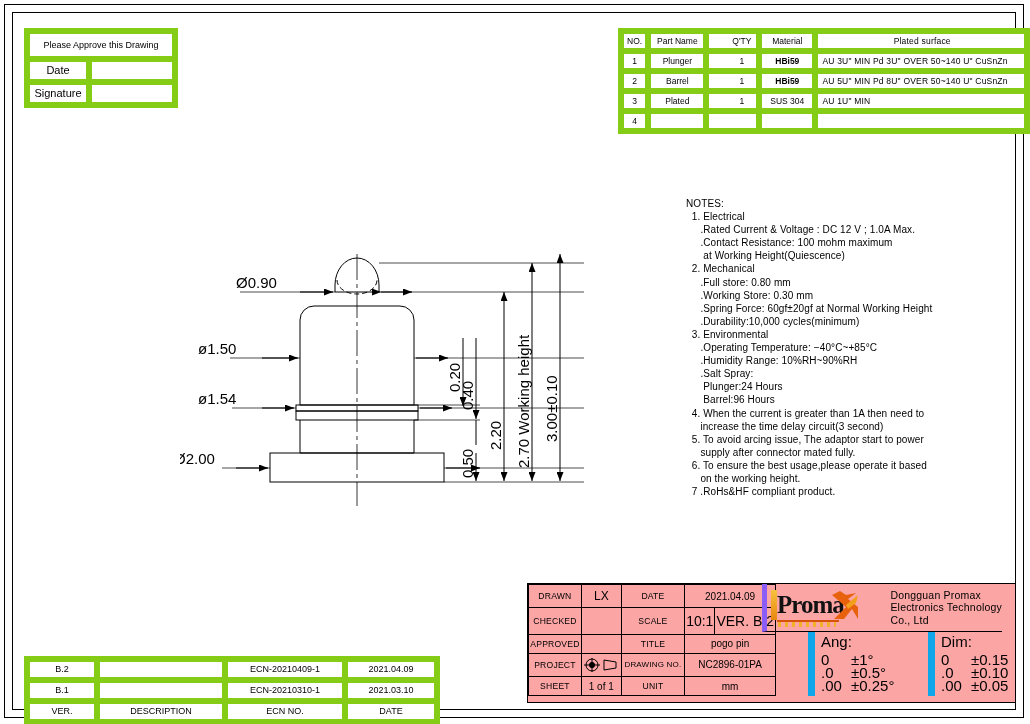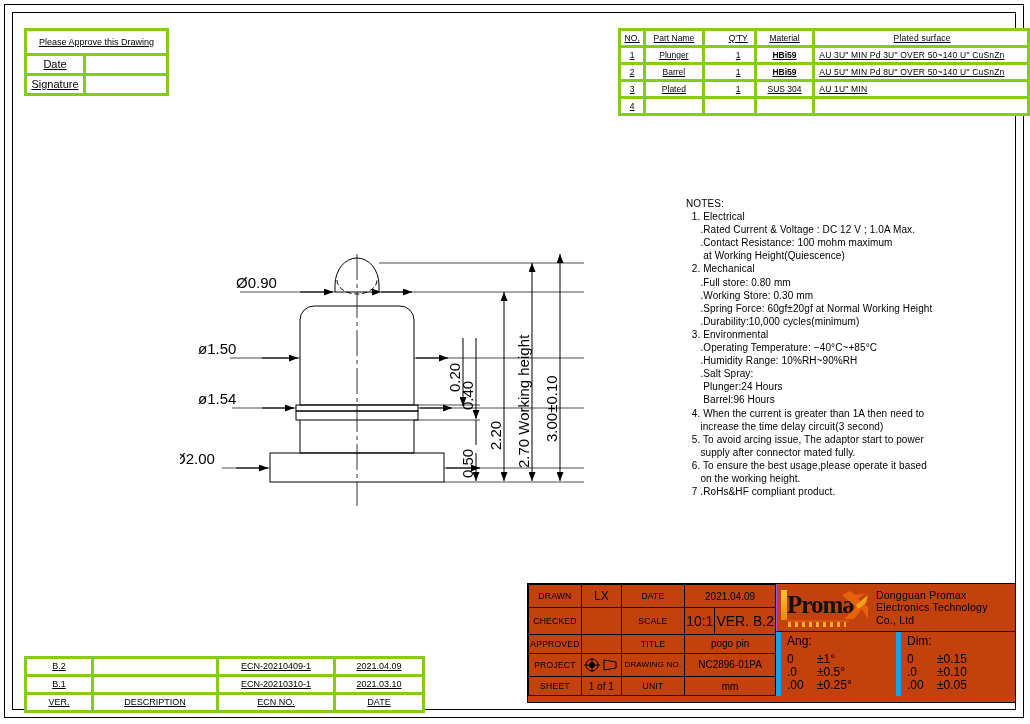--- a/index.html
+++ b/index.html
@@ -17,23 +17,23 @@
     border:1px solid #000;box-sizing:border-box;
   }
   .frame-inner{
     position:absolute;left:12px;top:12px;width:1004px;height:698px;
     border:1px solid #000;box-sizing:border-box;
   }
 
   
   table.eng{border-collapse:collapse;position:absolute;background:#fff;}
   table.eng td,table.eng th{
-    border:3px solid #84cc16;padding:0 2px;
+    border:6px solid #84cc16;padding:0 2px;
     font-size:8.5px;line-height:1.05;text-align:center;
-    vertical-align:middle;white-space:nowrap;font-weight:normal;text-decoration:underline;
+    vertical-align:middle;white-space:nowrap;font-weight:normal;
   }
 
   
   #approve-box{left:24px;top:28px;}
   #approve-box td{height:17px;font-size:9px;}
   #approve-box td.hdr{height:20px;font-size:9px;line-height:1.0;padding:1px 4px;}
   #approve-box td.lbl{text-align:center;width:52px;font-size:11px;}
   #approve-box td.val{width:76px;}
 
   
@@ -57,61 +57,62 @@
   
   #notes{
     position:absolute;left:686px;top:197px;width:330px;
     font-size:10px;line-height:13.1px;letter-spacing:.1px;
   }
   #notes .n-row{white-space:pre;}
 
   
   #title-block{
     position:absolute;left:527px;top:583px;width:489px;height:120px;
-    border:1px solid #000;box-sizing:border-box;background:#c2410c;
+    border:1px solid #000;box-sizing:border-box;background:#fca5a5;
   }
   #tb-grid{position:absolute;left:0;top:0;width:248px;height:112px;}
   #tb-grid table{border-collapse:collapse;width:100%;height:100%;}
   #tb-grid td{
     border:1px solid #000;font-size:8.6px;text-align:center;
     vertical-align:middle;white-space:nowrap;padding:0 1px;
   }
   #tb-grid td.k{width:52px;letter-spacing:.2px;}
   #tb-grid td.v{width:48px;font-size:12px;}
   #tb-grid td.k2{width:74px;letter-spacing:.2px;}
   #tb-grid td.v2{font-size:10px;}
   #tb-grid td.small{font-size:14px;}
   .proj-sym{display:flex;align-items:center;justify-content:center;gap:1px;}
 
   
   #logo-cell{
-    position:absolute;left:248px;top:0;width:240px;height:48px;
-    border-left:1px solid #8b5cf6;border-bottom:1px solid #000;
+    position:absolute;left:234px;top:0;width:240px;height:48px;
+    border-left:5px solid #8b5cf6;border-bottom:1px solid #000;
     box-sizing:border-box;display:flex;align-items:center;gap:4px;
     padding-left:3px;
+    justify-content:space-between;
   }
   .logo-mark{position:relative;width:92px;height:42px;flex:0 0 auto;}
   .logo-word{
     position:absolute;left:7px;top:4px;font-size:25px;font-weight:bold;
     font-family:"Liberation Serif","DejaVu Serif",serif;letter-spacing:-1px;
     color:#111;
   }
   .logo-bar{position:absolute;left:1px;top:3px;width:6px;height:30px;
     background:linear-gradient(180deg,#f6c33c,#e8860f);}
   .logo-underline{position:absolute;left:7px;top:33px;width:62px;height:2px;background:#d9520b;}
   .logo-dots{position:absolute;left:8px;top:35px;width:58px;height:5px;
     background:repeating-linear-gradient(90deg,#f3b12b 0 3px,transparent 3px 7px);}
   .logo-x{position:absolute;left:58px;top:2px;width:34px;height:34px;}
   .logo-company{
     font-size:10.5px;line-height:12.6px;font-weight:normal;letter-spacing:.2px;
     white-space:pre-line;
   }
   #tol-ang,#tol-dim{
     position:absolute;top:48px;height:64px;box-sizing:border-box;
-    border-left:5px solid #0ea5e9;padding:3px 0 0 6px;font-size:12px;line-height:13px;
+    border-left:7px solid #0ea5e9;padding:3px 0 0 6px;font-size:15px;line-height:13px;margin-left:32px;
   }
   #tol-ang{left:248px;width:120px;}
   #tol-dim{left:368px;width:120px;}
   .tol-row{display:flex;}
   .tol-row span:first-child{width:30px;}
 
   
   #drawing{position:absolute;left:180px;top:230px;width:430px;height:290px;}
 </style>
 </head>

